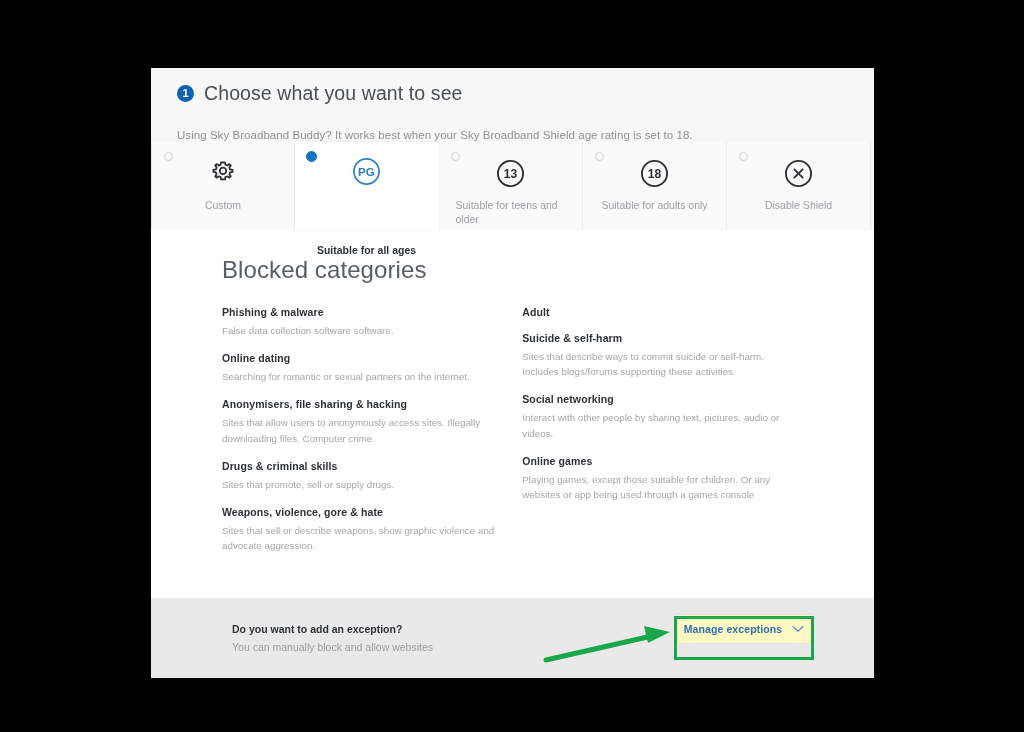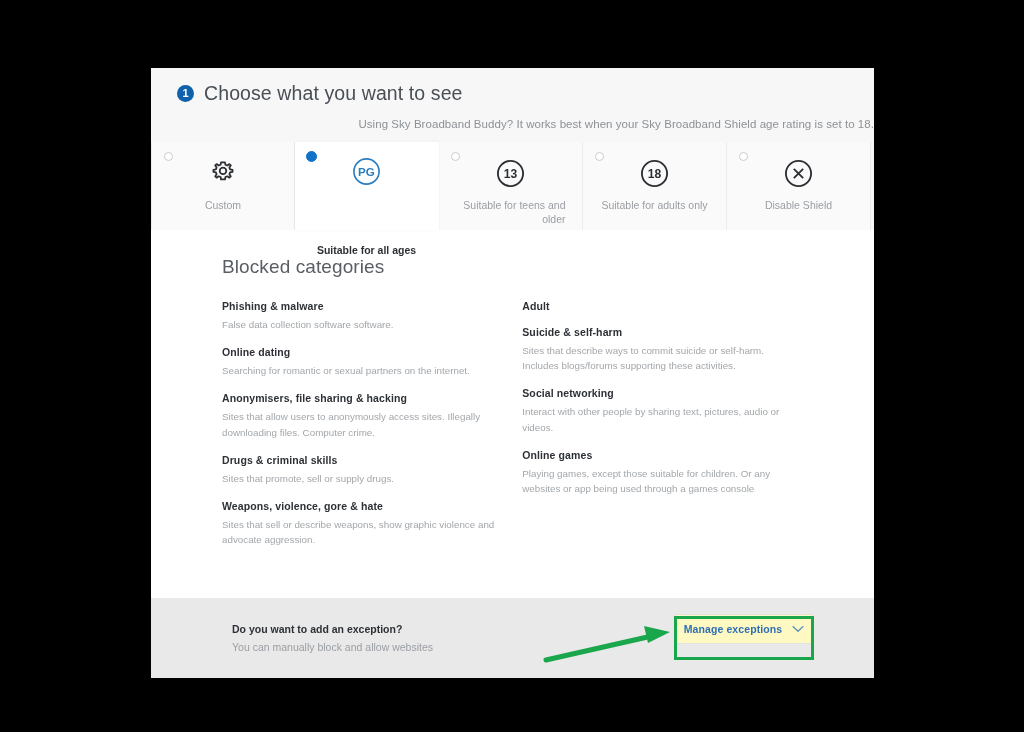--- a/index.html
+++ b/index.html
@@ -53,25 +53,24 @@
     flex: none;
   }
   .page-title {
     font-size: 19.5px;
     color: #4a4f55;
     font-weight: normal;
     letter-spacing: 0.1px;
   }
   .header-sub {
     padding-left: 26px;
-    margin-top: 13px;
+    margin-top: 24px;
     font-size: 11.5px;
     color: #8d9196;
     letter-spacing: 0.05px;
-    text-align: right;
   }
   
   .tabs {
     display: flex;
     background: #f7f7f7;
     height: 88px;
     align-items: stretch;
   }
   .tab {
     position: relative;
@@ -112,37 +111,37 @@
   .tab-icon {
     height: 34px;
     display: flex;
     align-items: center;
     justify-content: center;
   }
   .tab-label {
     margin-top: 8px;
     font-size: 10.5px;
     color: #9a9ea3;
-    text-align: right;
+    text-align: left;
     line-height: 1.35;
     max-width: 110px;
   }
   .tab.selected .tab-label {
     color: #2d3136;
     font-weight: bold;
   }
   
   .body {
     background: #ffffff;
     padding: 26px 0 0 0;
     height: 368px;
     box-sizing: border-box;
   }
   .section-title {
-    font-size: 19px;
+    font-size: 24px;
     color: #595e64;
     font-weight: normal;
     padding-left: 71px;
     letter-spacing: 0.1px;
   }
   .cat-cols {
     display: flex;
     margin-top: 22px;
     padding-left: 71px;
     padding-right: 40px;

